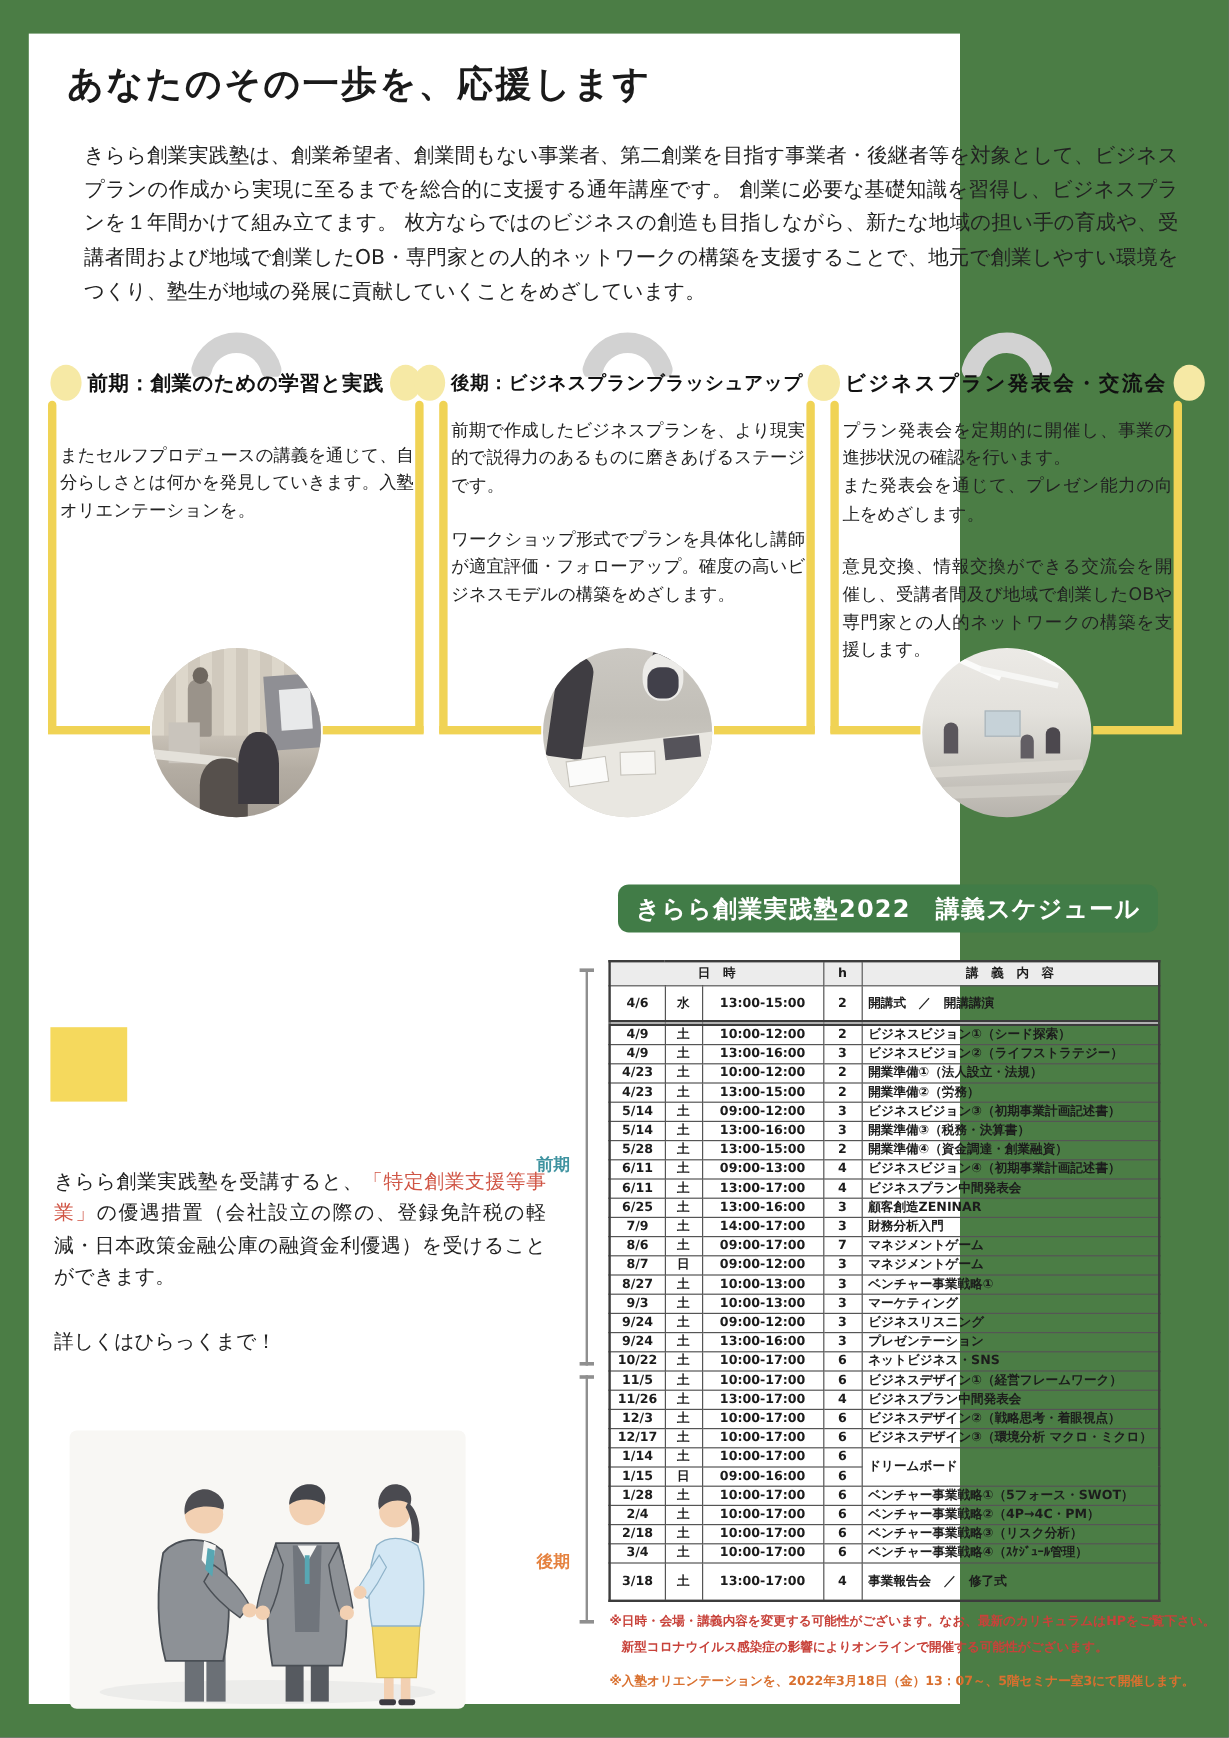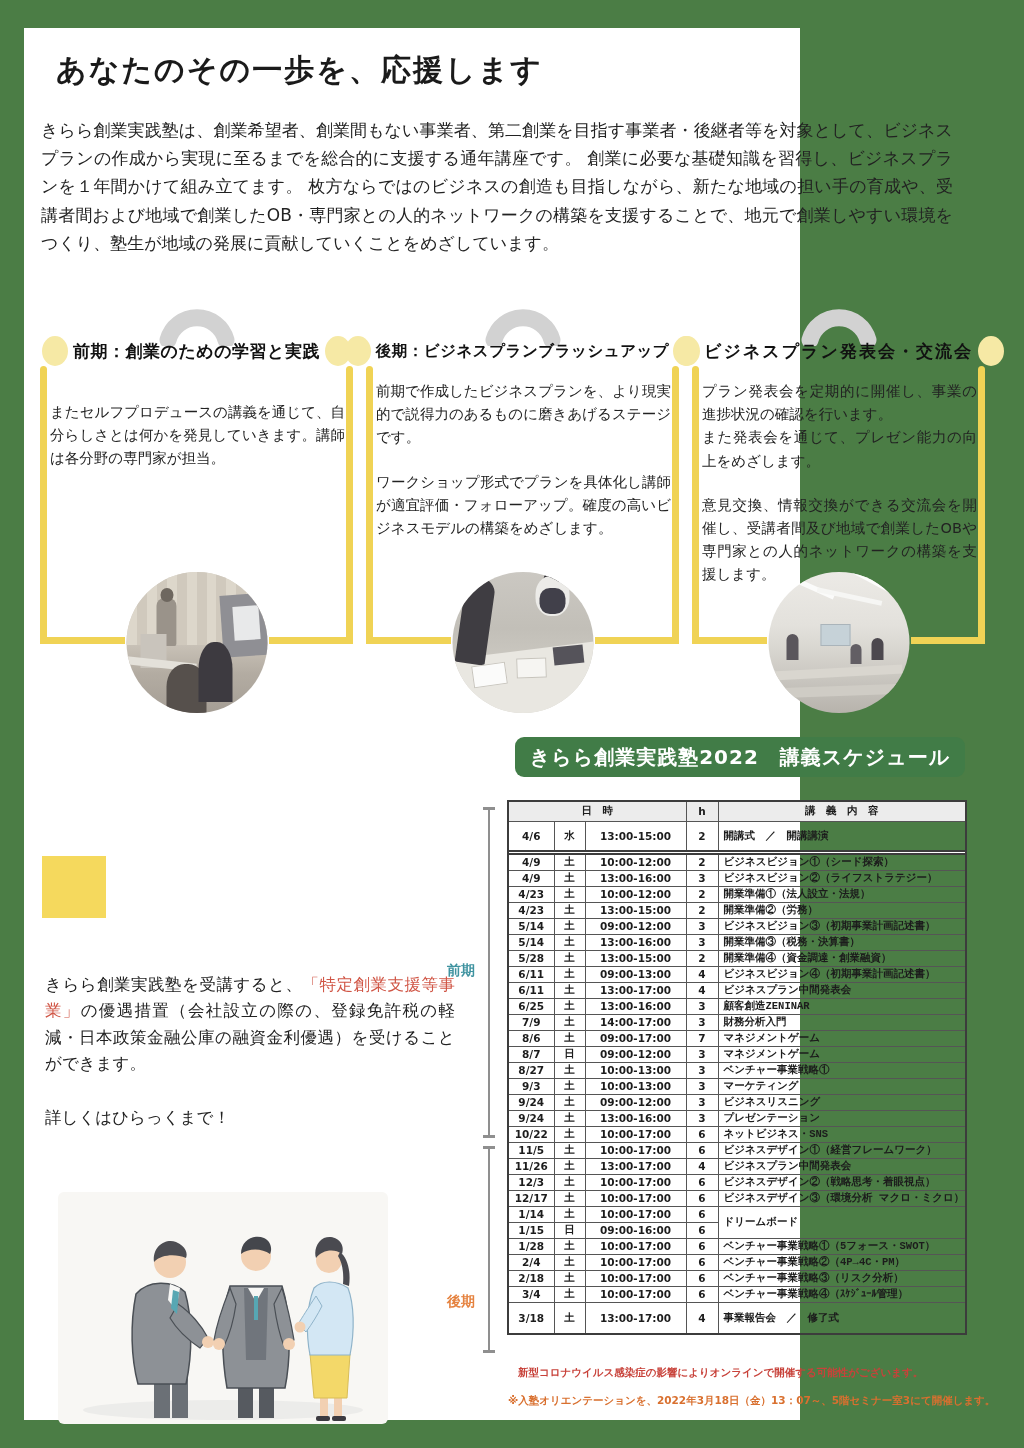--- a/index.html
+++ b/index.html
@@ -7,24 +7,24 @@
     --phase_teal:#3f93a0; --phase_orange:#e5823f; --note_red:#c8423a; --note_orange:#d9702f;
     --merit_red:#d05545; --merit_highlight:#f5d95d; --arc_gray:#d2d2d2; --table_border:#3c3c3c;
   }
   *{box-sizing:border-box;margin:0;padding:0;}
   html,body{background:#666;}
   body{font-family:"DejaVu Sans","Liberation Sans",sans-serif;}
   .page{position:relative;width:1024px;height:1448px;background:var(--frame_green);margin:0 auto;overflow:hidden;}
   .sheet{position:absolute;left:24px;top:28px;width:776px;height:1392px;background:#fff;}
 
   .title{position:absolute;left:32px;top:22px;font-size:30px;font-weight:bold;color:#1a1a1a;letter-spacing:2px;}
-  .intro{position:absolute;left:17px;top:88px;width:912px;font-size:17px;line-height:1.66;color:#222;text-align:justify;}
-
-  
-  .program{position:absolute;top:268px;height:420px;}
+  .intro{position:absolute;left:46px;top:88px;width:912px;font-size:17px;line-height:1.66;color:#222;text-align:justify;}
+
+  
+  .program{position:absolute;top:236px;height:420px;}
   .p1{left:16px;width:313px;} .p2{left:342px;width:313px;} .p3{left:668px;width:293px;}
   .arc{position:absolute;top:0;left:50%;transform:translateX(-50%);}
   .phead{position:absolute;top:40px;left:0;width:100%;display:flex;align-items:center;justify-content:center;gap:5px;}
   .phead h2{font-size:17px;font-weight:bold;color:#111;white-space:nowrap;letter-spacing:0.5px;}
   .p2 .phead h2{font-size:15.5px;} .p3 .phead h2{letter-spacing:2px;}
   .dot{width:26px;height:30px;border-radius:50%;background:var(--dot_yellow);flex:0 0 auto;}
   .bar{position:absolute;background:var(--bar_yellow);}
   .bv{top:70px;width:7px;height:277px;border-radius:4px 4px 0 0;}
   .bl{left:0;} .br{right:0;}
   .bh{top:341px;height:7px;}
@@ -84,21 +84,21 @@
   .plabel.zenki{top:934px;color:var(--phase_teal);}
   .plabel.kouki{top:1265px;color:var(--phase_orange);}
 
   
   .sched{position:absolute;left:483px;top:772px;}
   table{border-collapse:collapse;table-layout:fixed;width:458px;font-size:10.5px;font-weight:bold;color:#1c1c1c;}
   th,td{border:1px solid #555;overflow:hidden;white-space:nowrap;}
   table{border:2px solid var(--table_border);padding-left:30px;}
   thead th{background:#ececec;height:20px;font-size:10.5px;font-weight:bold;text-align:center;}
   tbody td{height:16px;text-align:center;}
-  td.c-content{text-align:left;padding-left:5px;font-family:Liberation Mono, monospace;}
+  td.c-content{text-align:left;padding-left:5px;}
   tr.first td{height:30px;}
   tr.last td{height:32px;}
   tr.spacer td{border-left:none;border-right:none;border-top:2px solid var(--table_border);border-bottom:2px solid var(--table_border);height:3px;background:#fff;}
 
   
   .note{position:absolute;font-size:10.5px;font-weight:bold;white-space:nowrap;}
   .note.red1{left:484px;top:1316px;color:var(--note_red);}
   .note.red2{left:494px;top:1338px;color:var(--note_red);}
   .note.orange{left:484px;top:1366px;color:var(--note_orange);}
 
@@ -121,21 +121,21 @@
       <div class="phead">
         <span class="dot"></span>
         <h2>前期：創業のための学習と実践</h2>
         <span class="dot"></span>
       </div>
       <div class="bar bv bl"></div>
       <div class="bar bv br"></div>
       <div class="bar bh bhl"></div>
       <div class="bar bh bhr"></div>
       <div class="pbody">
-        <p class="gap">またセルフプロデュースの講義を通じて、自分らしさとは何かを発見していきます。講師は各分野の専門家が担当。</p>
+        <p class="gap">またセルフプロデュースの講義を通じて、自分らしさとは何かを発見していきます。入塾オリエンテーションを。</p>
       </div>
       <div class="photo ph1">
         <div class="curtain"></div>
           <div class="screen"></div>
           <div class="paper"></div>
         <div class="presenter"></div>
           <div class="phead1"></div>
           <div class="podium"></div>
         <div class="desk"></div>
           <div class="aud2"></div>
@@ -446,20 +446,21 @@
               <td class="c-date">3/18</td>
               <td class="c-day">土</td>
               <td class="c-time">13:00-17:00</td>
               <td class="c-h">4</td>
               <td class="c-content">事業報告会　／　修了式</td>
             </tr>
           </tbody>
       </table>
     </div>
 
+    <p class="note red1">※日時・会場・講義内容を変更する可能性がございます。なお、最新のカリキュラムはHPをご覧下さい。</p>
     <p class="note red2">新型コロナウイルス感染症の影響によりオンラインで開催する可能性がございます。</p>
     <p class="note orange">※入塾オリエンテーションを、2022年3月18日（金）13：07～、5階セミナー室3にて開催します。</p>
 
     <div class="illus">
       <svg width="330" height="232" viewBox="0 0 330 232">
         <ellipse cx="165" cy="218" rx="140" ry="10" fill="#ececea"></ellipse>
 
         <rect x="96" y="182" width="16" height="44" fill="#6b7076"></rect>
         <rect x="114" y="182" width="16" height="44" fill="#6b7076"></rect>
         <path d="M78,102 C72,132 73,166 80,192 L128,192 C135,160 134,124 127,100 C114,88 90,88 78,102 Z" fill="#8d9196" stroke="#4a4f55" stroke-width="1.5"></path>

